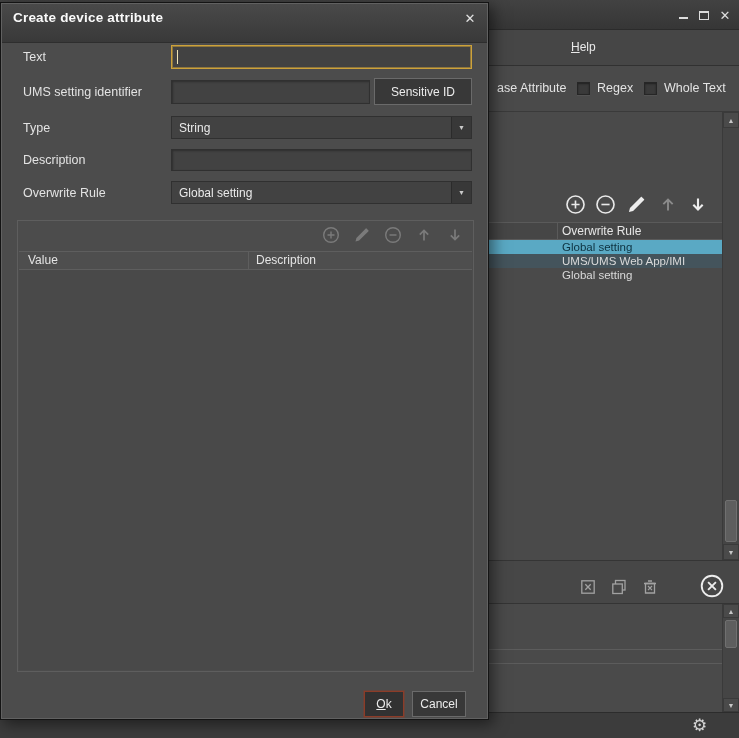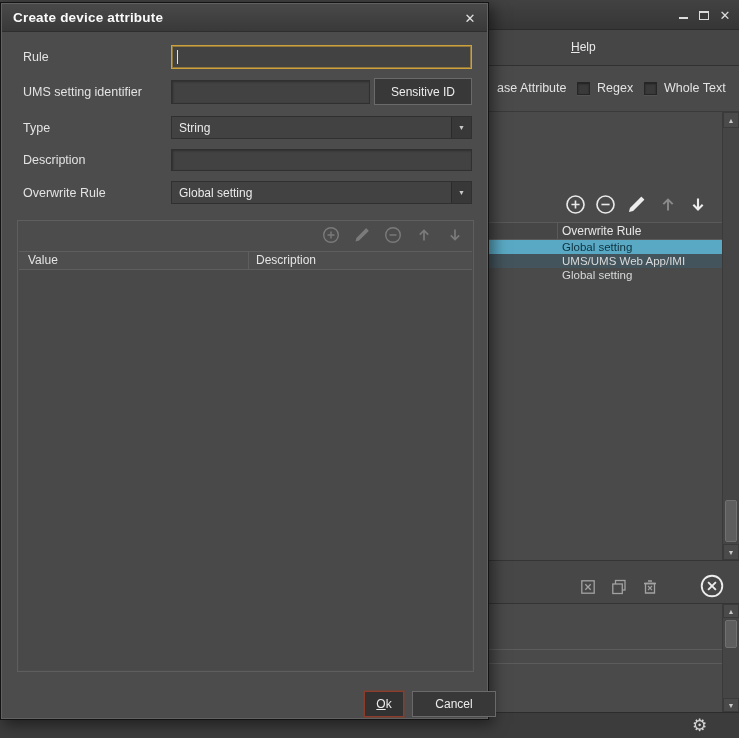--- a/index.html
+++ b/index.html
@@ -46,21 +46,21 @@
 
   .lower-toolbar{position:absolute;left:0;top:560px;width:739px;height:44px;background:#474747;border-top:1px solid #353535;border-bottom:1px solid #343434}
   .lower-panel{position:absolute;left:0;top:604px;width:739px;height:108px;background:#4a4a4a}
   .row-sep{position:absolute;left:0;width:722px;height:1px;background:#5c5c5c}
 
   .status-bar{position:absolute;left:0;top:712px;width:739px;height:26px;background:#3c3c3c;border-top:1px solid #2c2c2c}
   .gear-glyph{position:absolute;left:692px;top:2px;font-size:17px;color:#d5d5d5;line-height:22px}
 
   
   .dialog{position:absolute;left:0;top:2px;width:489px;height:718px;background:#4c4c4c;border:1px solid #141414;box-shadow:inset 0 0 0 1px #616161,4px 4px 14px rgba(0,0,0,.5)}
-  .dlg-titlebar{position:absolute;left:1px;top:1px;right:1px;height:28px;background:linear-gradient(#494949,#393939);border-bottom:1px solid #2e2e2e}
+  .dlg-titlebar{position:absolute;left:1px;top:1px;right:1px;height:39px;background:linear-gradient(#494949,#393939);border-bottom:1px solid #2e2e2e}
   .dlg-title{position:absolute;left:11px;top:0;line-height:28px;font-size:13.5px;font-weight:bold;color:#fafafa;letter-spacing:.2px}
   .dlg-close{position:absolute;right:8px;top:5px;width:18px;height:18px;display:flex;align-items:center;justify-content:center;color:#e2e2e2;font-size:13px}
 
   .dlg-label{position:absolute;left:22px;font-size:12.5px;color:#e3e3e3;line-height:16px;white-space:nowrap}
   .tf{position:absolute;background:#424242;border:1px solid #303030;color:#eee;font-size:12px;padding:0 6px;box-shadow:inset 1px 1px 2px rgba(0,0,0,.3);outline:none;font-family:inherit}
   .tf-focused{border-color:var(--focus-border,#cda23a);box-shadow:inset 0 0 0 1px rgba(205,162,58,.55)}
   .caret{position:absolute;left:176px;top:47px;width:1px;height:14px;background:#f0e4b4}
 
   .combo{position:absolute;display:flex;background:#424242;border:1px solid #303030;align-items:stretch}
   .combo-text{flex:1;padding:0 7px;font-size:12px;color:#eaeaea;display:flex;align-items:center}
@@ -220,21 +220,21 @@
 
   <div class="dialog">
 
     <div class="dlg-titlebar">
       <span class="dlg-title">Create device attribute</span>
       <span class="dlg-close">
           <span>✕</span>
         </span>
     </div>
 
-    <label class="dlg-label" style="top:46px">Rule</label>
+    <label class="dlg-label" style="top:46px">Text</label>
     <input class="tf tf-focused" style="left: 170px; top: 42px; width: 301px; height: 24px;" value="">
     <span class="caret"></span>
 
     <label class="dlg-label" style="top:81px">UMS setting identifier</label>
     <input class="tf" style="left: 170px; top: 77px; width: 199px; height: 24px;" value="">
     <button class="btn" style="left:373px;top:75px;width:98px;height:27px">
         <span>Sensitive ID</span>
       </button>
 
     <label class="dlg-label" style="top:117px">Type</label>
@@ -291,17 +291,17 @@
         <span class="vh-text" style="left:9px">Value</span>
         <span class="col-div"></span>
         <span class="vh-text" style="left:237px">Description</span>
       </div>
       <div class="val-body"></div>
     </div>
 
     <button class="btn btn-default" style="left:363px;top:688px;width:40px;height:26px">
       <span><span class="u">O</span><span>k</span></span>
     </button>
-    <button class="btn" style="left:411px;top:688px;width:84px;height:26px">
+    <button class="btn" style="left:411px;top:688px;width:54px;height:26px">
       <span>Cancel</span>
     </button>
   </div>
 </div>
 
 </body></html>

